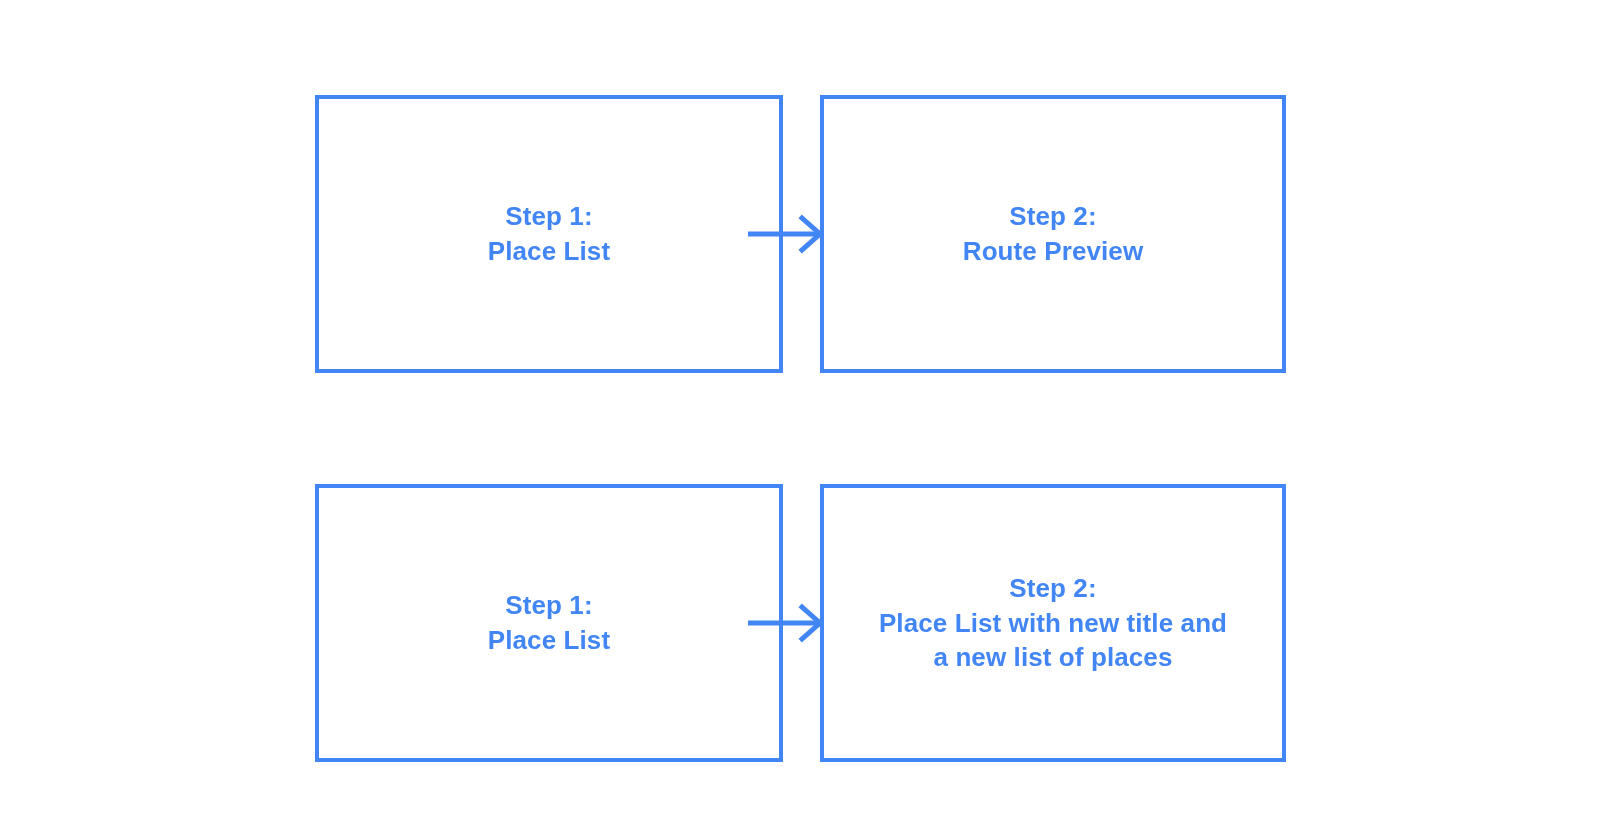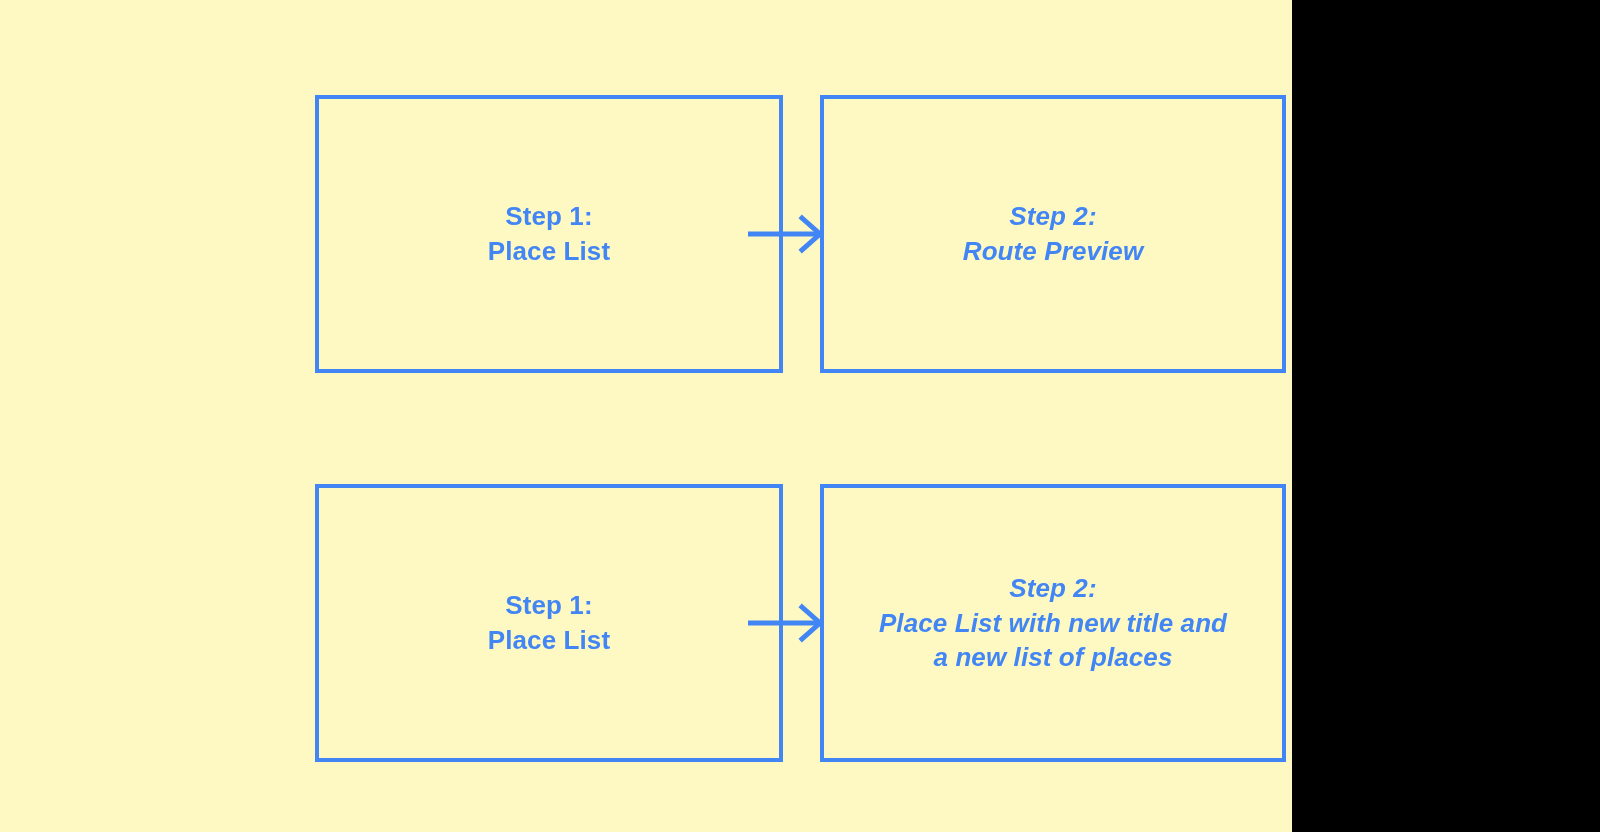--- a/index.html
+++ b/index.html
@@ -9,23 +9,23 @@
     background: #000000;
   }
   body {
     width: 1600px;
     height: 832px;
     overflow: hidden;
     font-family: "Liberation Sans", sans-serif;
   }
   #canvas {
     position: relative;
-    width: 1292px;
+    width: 1600px;
     height: 832px;
-    background: #fef9c3;
+    background: #ffffff;
   }
   .flow-row {
     position: absolute;
     left: 0;
     width: 1600px;
     height: 278px;
   }
   #row-0 { top: 95px; }
   #row-1 { top: 484px; }
 
@@ -40,21 +40,20 @@
     justify-content: center;
     height: 278px;
   }
   .step-box.box-from {
     left: 315px;
     width: 468px;
   }
   .step-box.box-to {
     left: 820px;
     width: 466px;
-    font-style: italic;
   }
   .box-label {
     color: #4285F4;
     font-family: "Liberation Sans", sans-serif;
     font-size: 26px;
     font-weight: bold;
     line-height: 1.33;
     text-align: center;
     letter-spacing: 0.1px;
     white-space: pre-line;

